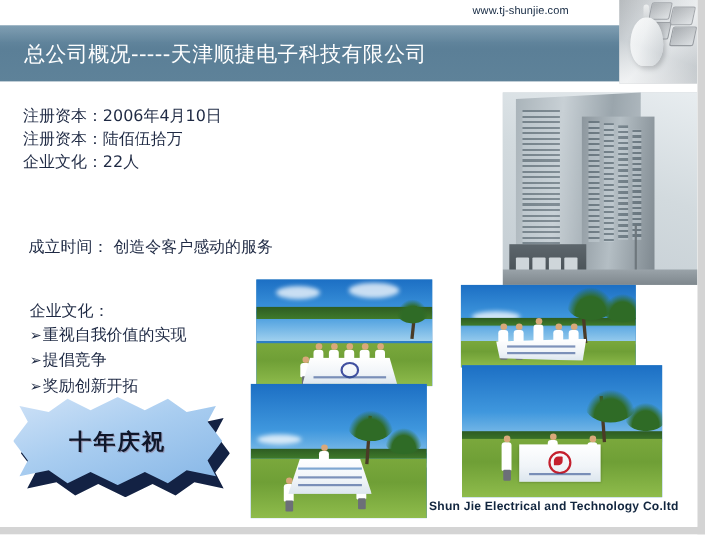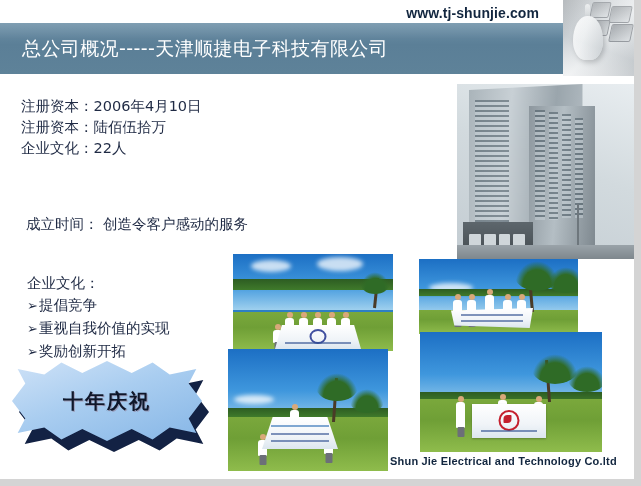--- a/index.html
+++ b/index.html
@@ -25,24 +25,24 @@
     left: 0; top: 0;
     width: 634px;
     height: 479px;
     background: #ffffff;
     overflow: hidden;
   }
 
   
   .site-url {
     position: absolute;
-    right: 95px;
+    right: 117px;
     top: 5px;
-    font-size: 14px;
-    font-weight: bold;
+    font-size: 10px;
+    font-weight: normal;
     color: #12263f;
     letter-spacing: 0.1px;
     white-space: nowrap;
   }
   .title-banner {
     position: absolute;
     left: 0;
     top: 23px;
     width: 572px;
     height: 51px;
@@ -402,22 +402,22 @@
     <div class="info-block">
       <div class="info-line">注册资本：2006年4月10日</div>
       <div class="info-line">注册资本：陆佰伍拾万</div>
       <div class="info-line">企业文化：22人</div>
     </div>
 
     <div class="philosophy">成立时间： 创造令客户感动的服务</div>
 
     <div class="culture">
       <div class="culture-heading">企业文化：</div>
+      <div class="culture-item"><span class="bullet-arrow">➢</span><span>重视自我价值的实现</span></div>
       <div class="culture-item"><span class="bullet-arrow">➢</span><span>提倡竞争</span></div>
-      <div class="culture-item"><span class="bullet-arrow">➢</span><span>重视自我价值的实现</span></div>
       <div class="culture-item"><span class="bullet-arrow">➢</span><span>奖励创新开拓</span></div>
     </div>
 
     <div class="building-photo">
       <div class="bp-sky"></div>
       <div class="bp-tower"></div>
       <div class="bp-tower2"></div>
       <div class="bp-glass bp-g1"></div>
       <div class="bp-glass bp-g2"></div>
       <div class="bp-glass bp-g3"></div>

